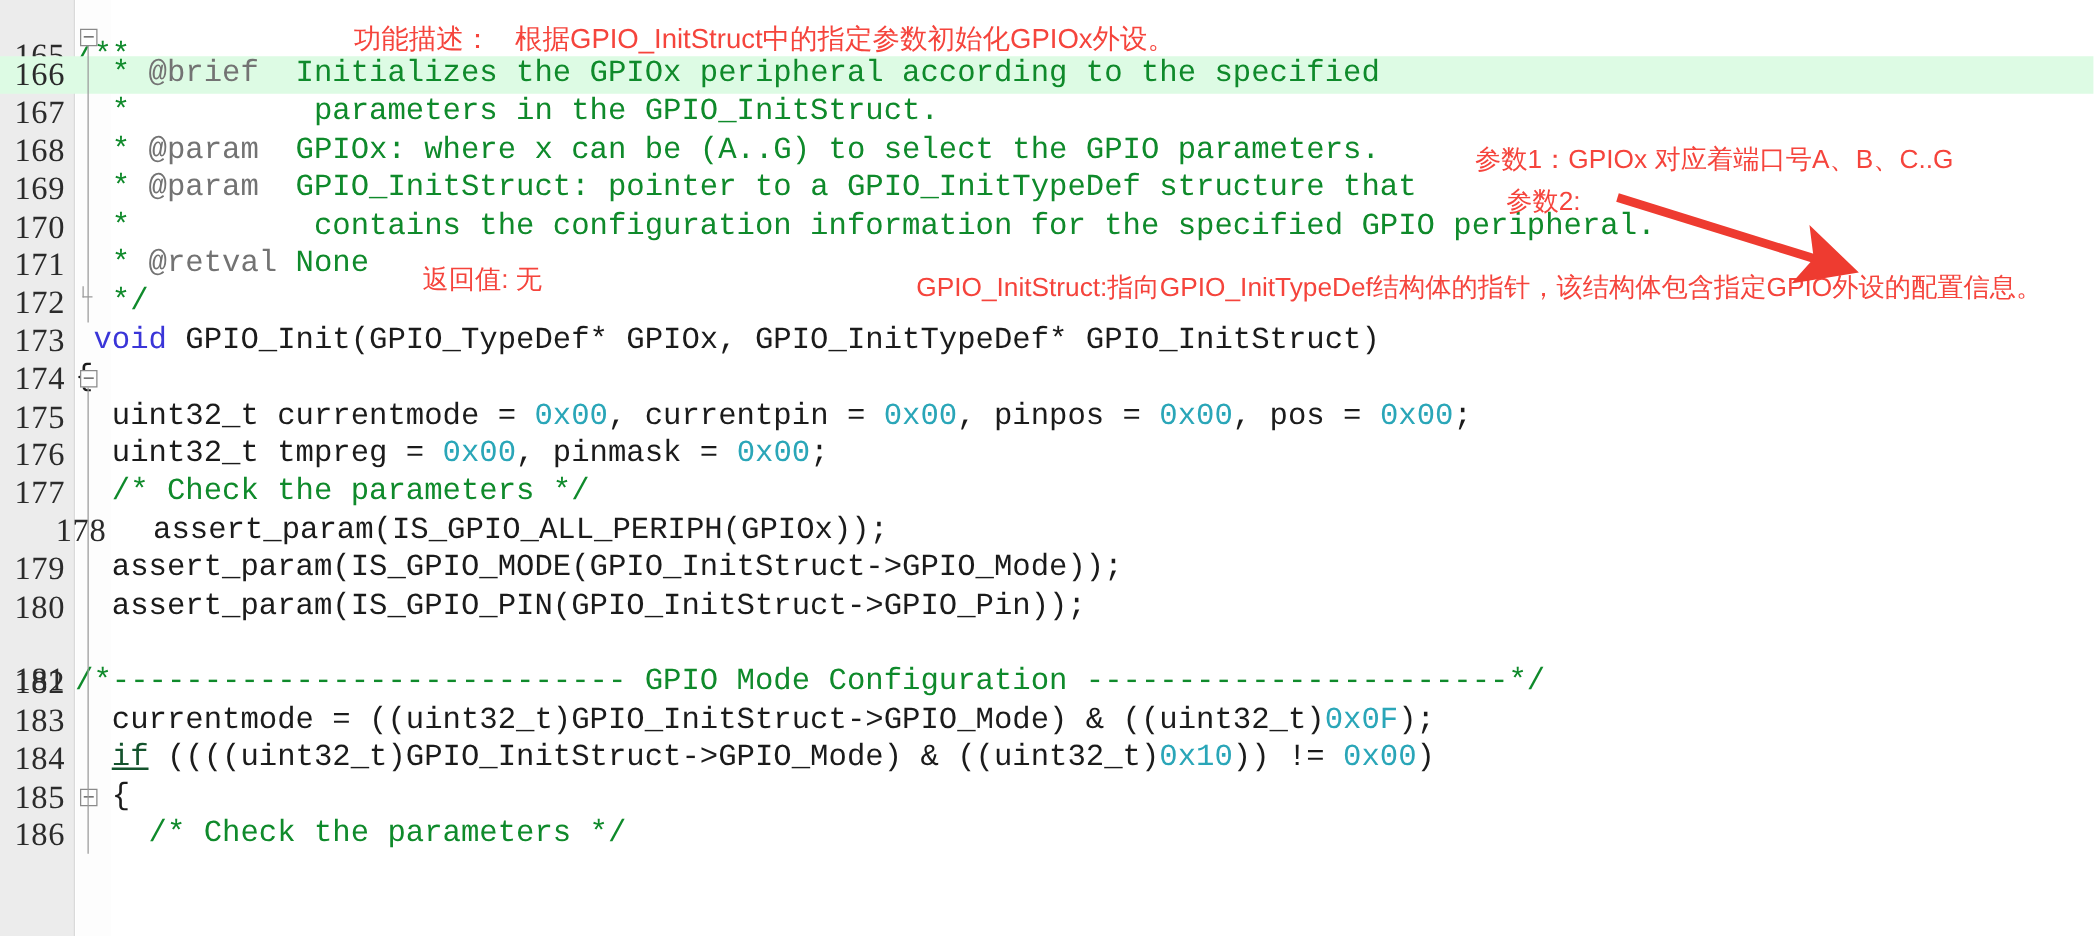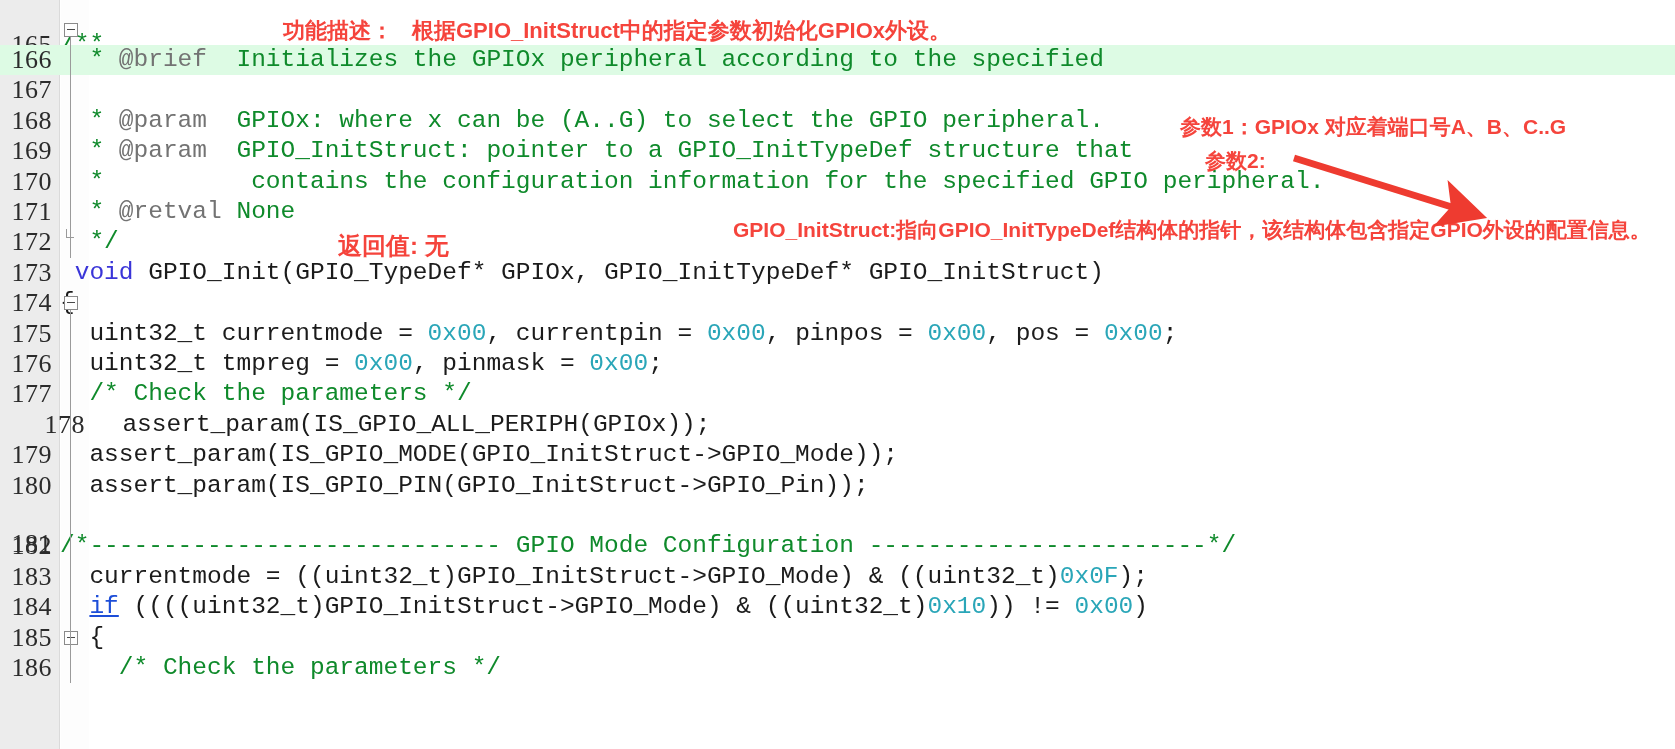--- a/index.html
+++ b/index.html
@@ -76,21 +76,21 @@
     color: #1b1b1b;
     white-space: pre;
   }
 
   
   .cmt  { color: #0f8a2b; }
   .tag  { color: #737373; }
   .kw   { color: #3a35d8; }
   .num  { color: #2aa6b8; }
   .pln  { color: #1b1b1b; }
-  .kw-u { color: #1d4ed8; text-decoration: underline; }
+  .kw-u { color: #14532d; text-decoration: underline; }
 
   
   .foldbox {
     position: absolute;
     left: 64px;
     width: 14px;
     height: 14px;
     border: 1px solid #8a8a8a;
     background: #fefefe;
     box-sizing: border-box;
@@ -112,21 +112,21 @@
     border-left: 1px solid #9a9a9a;
     border-bottom: 1px solid #9a9a9a;
     box-sizing: border-box;
   }
 
   
   .anno {
     position: absolute;
     color: #f5443c;
     font-family: "Liberation Sans", sans-serif;
-    font-weight: bold;
+    font-weight: normal;
     white-space: pre;
   }
 
   
   .arrow-svg {
     position: absolute;
     left: 0;
     top: 0;
     width: 1675px;
     height: 749px;
@@ -162,22 +162,22 @@
   <div class="gutter"></div>
   <div class="fold-margin"></div>
 
   <div class="toprow">
     <div style="position:absolute;right:8px;top:-6px;font-family:'Liberation Serif',serif;font-size:26px;color:#2b2b2b;">164</div>
   </div>
 
   <div id="rows">
       <div class="row" style="top: 30px; padding-left: 20px;"><div class="lineno">165</div><div class="code"><span class="cmt">/**</span></div></div>
       <div class="row hl" style="top: 44.9px;"><div class="lineno">166</div><div class="code"><span class="cmt">  * </span><span class="tag">@brief</span><span class="cmt">  Initializes the GPIOx peripheral according to the specified</span></div></div>
-      <div class="row" style="top: 75.3px;"><div class="lineno">167</div></div>
-      <div class="row" style="top: 105.7px;"><div class="lineno">168</div><div class="code"><span class="cmt">  * </span><span class="tag">@param</span><span class="cmt">  GPIOx: where x can be (A..G) to select the GPIO peripheral.</span></div></div>
+      <div class="row" style="top: 75.3px;"><div class="lineno">167</div><div class="code"><span class="cmt">  *          parameters in the GPIO_InitStruct.</span></div></div>
+      <div class="row" style="top: 105.7px;"><div class="lineno">168</div><div class="code"><span class="cmt">  * </span><span class="tag">@param</span><span class="cmt">  GPIOx: where x can be (A..G) to select the GPIO parameters.</span></div></div>
       <div class="row" style="top: 136.1px;"><div class="lineno">169</div><div class="code"><span class="cmt">  * </span><span class="tag">@param</span><span class="cmt">  GPIO_InitStruct: pointer to a GPIO_InitTypeDef structure that</span></div></div>
       <div class="row" style="top: 166.5px;"><div class="lineno">170</div><div class="code"><span class="cmt">  *          contains the configuration information for the specified GPIO peripheral.</span></div></div>
       <div class="row" style="top: 196.9px;"><div class="lineno">171</div><div class="code"><span class="cmt">  * </span><span class="tag">@retval</span><span class="cmt"> None</span></div></div>
       <div class="row" style="top: 227.3px;"><div class="lineno">172</div><div class="code"><span class="cmt">  */</span></div></div>
       <div class="row" style="top: 257.7px;"><div class="lineno">173</div><div class="code"><span class="pln"> </span><span class="kw">void</span><span class="pln"> GPIO_Init(GPIO_TypeDef* GPIOx, GPIO_InitTypeDef* GPIO_InitStruct)</span></div></div>
       <div class="row" style="top: 288.1px;"><div class="lineno">174</div><div class="code"><span class="pln">{</span></div></div>
       <div class="row" style="top: 318.5px;"><div class="lineno">175</div><div class="code"><span class="pln">  uint32_t currentmode = </span><span class="num">0x00</span><span class="pln">, currentpin = </span><span class="num">0x00</span><span class="pln">, pinpos = </span><span class="num">0x00</span><span class="pln">, pos = </span><span class="num">0x00</span><span class="pln">;</span></div></div>
       <div class="row" style="top: 348.9px;"><div class="lineno">176</div><div class="code"><span class="pln">  uint32_t tmpreg = </span><span class="num">0x00</span><span class="pln">, pinmask = </span><span class="num">0x00</span><span class="pln">;</span></div></div>
       <div class="row" style="top: 379.3px;"><div class="lineno">177</div><div class="code"><span class="cmt">  /* Check the parameters */</span></div></div>
       <div class="row" style="top: 409.7px; margin-left: 33px;"><div class="lineno">178</div><div class="code"><span class="pln">  assert_param(IS_GPIO_ALL_PERIPH(GPIOx));</span></div></div>
@@ -192,21 +192,21 @@
     </div>
 
   <div class="anno" style="left:283px; top:16px; font-size:22px;">功能描述：</div>
 
   <div class="anno" style="left:412px; top:16px; font-size:22px;">根据GPIO_InitStruct中的指定参数初始化GPIOx外设。</div>
 
   <div class="anno" style="left:1180px; top:113px; font-size:21px;">参数1：GPIOx 对应着端口号A、B、C..G</div>
 
   <div class="anno" style="left:1205px; top:147px; font-size:21px;">参数2:</div>
 
-  <div class="anno" style="left:338px; top:230px; font-size:24px;">返回值: 无</div>
+  <div class="anno" style="left:338px; top:209px; font-size:21px;">返回值: 无</div>
 
   <div class="anno" style="left:733px; top:216px; font-size:21px;">GPIO_InitStruct:指向GPIO_InitTypeDef结构体的指针，该结构体包含指定GPIO外设的配置信息。</div>
 
   <svg class="arrow-svg" viewBox="0 0 1675 749">
     <defs>
       <marker id="ahead" markerWidth="7" markerHeight="7" refX="2.2" refY="3.5" orient="auto">
         <path d="M0,0 L7,3.5 L0,7 L1.6,3.5 z" fill="#ee3b30"></path>
       </marker>
     </defs>
     <line x1="1294" y1="158" x2="1455" y2="208" stroke="#ee3b30" stroke-width="7" stroke-linecap="butt" marker-end="url(#ahead)"></line>

